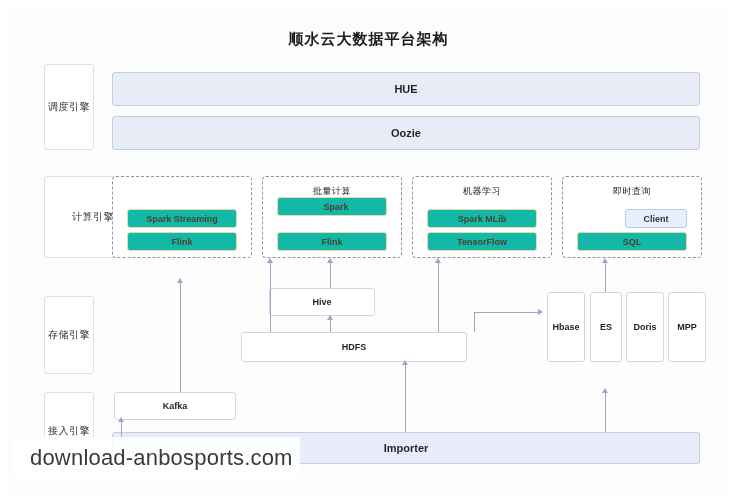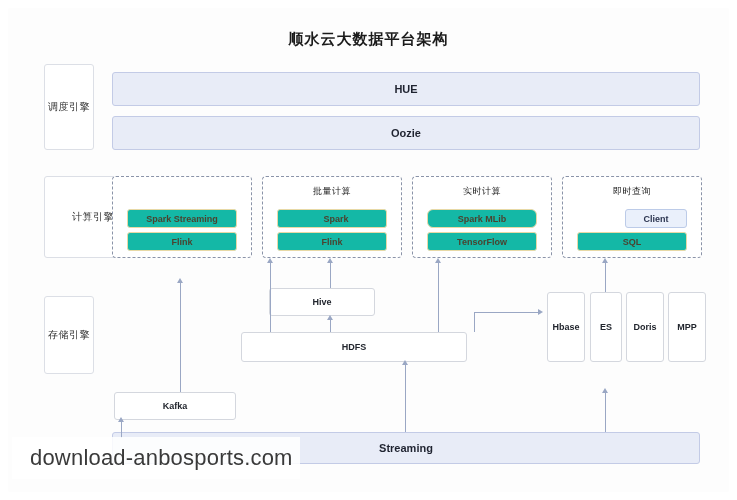--- a/index.html
+++ b/index.html
@@ -168,50 +168,53 @@
 
     <div class="rail" style="left:36px; top:56px; height:84px;">
       <span>调度引擎</span>
     </div>
     <div class="rail" style="left:36px; top:168px; height:80px;padding-left:24px;">
       <span>计算引擎</span>
     </div>
     <div class="rail" style="left:36px; top:288px; height:76px;">
       <span>存储引擎</span>
     </div>
+    <div class="rail" style="left:36px; top:384px; height:76px;">
+      <span>接入引擎</span>
+    </div>
 
     <div class="bluebar" style="left:104px; top:64px; width:586px; height:32px;">
       <span>HUE</span>
     </div>
     <div class="bluebar" style="left:104px; top:108px; width:586px; height:32px;">
       <span>Oozie</span>
     </div>
 
     <div class="group" style="left:104px; top:168px; width:138px; height:80px;">
       <div class="chip yellow" style="top:32px;">
         <span>Spark Streaming</span>
       </div>
       <div class="chip yellow" style="top:55px;">
         <span>Flink</span>
       </div>
     </div>
 
     <div class="group" style="left:254px; top:168px; width:138px; height:80px;">
       <div class="group-title">批量计算</div>
-      <div class="chip yellow" style="top:32px;padding-left:8px;">
+      <div class="chip yellow" style="top:20px;padding-left:8px;">
         <span>Spark</span>
       </div>
       <div class="chip yellow" style="top:55px;">
         <span>Flink</span>
       </div>
     </div>
 
     <div class="group" style="left:404px; top:168px; width:138px; height:80px;">
-      <div class="group-title">实时计算</div>
-      <div class="chip yellow" style="top:32px;border-radius:6px;">
+      <div class="group-title">机器学习</div>
+      <div class="chip yellow" style="top:32px;">
         <span>Spark MLib</span>
       </div>
       <div class="chip yellow" style="top:55px;">
         <span>TensorFlow</span>
       </div>
     </div>
 
     <div class="group" style="left:554px; top:168px; width:138px; height:80px;">
       <div class="group-title">即时查询</div>
       <div class="chip blue" style="top:32px;margin-left:48px;">
@@ -239,21 +242,21 @@
       <span>Doris</span>
     </div>
     <div class="wbox" style="left:660px; top:284px; width:36px; height:68px;">
       <span>MPP</span>
     </div>
 
     <div class="wbox" style="left:106px; top:384px; width:120px; height:26px;">
       <span>Kafka</span>
     </div>
     <div class="bluebar" style="left:104px; top:424px; width:586px; height:30px;">
-      <span>Streaming</span>
+      <span>Importer</span>
     </div>
 
     <div class="arrow v" style="left:322px; top:254px; height:26px;"></div>
     <div class="head up" style="left:318.5px; top:250px;"></div>
 
     <div class="arrow v" style="left:322px; top:312px; height:12px;"></div>
     <div class="head up" style="left:318.5px; top:307px;"></div>
 
     <div class="arrow v" style="left:262px; top:254px; height:70px;"></div>
     <div class="head up" style="left:258.5px; top:250px;"></div>

